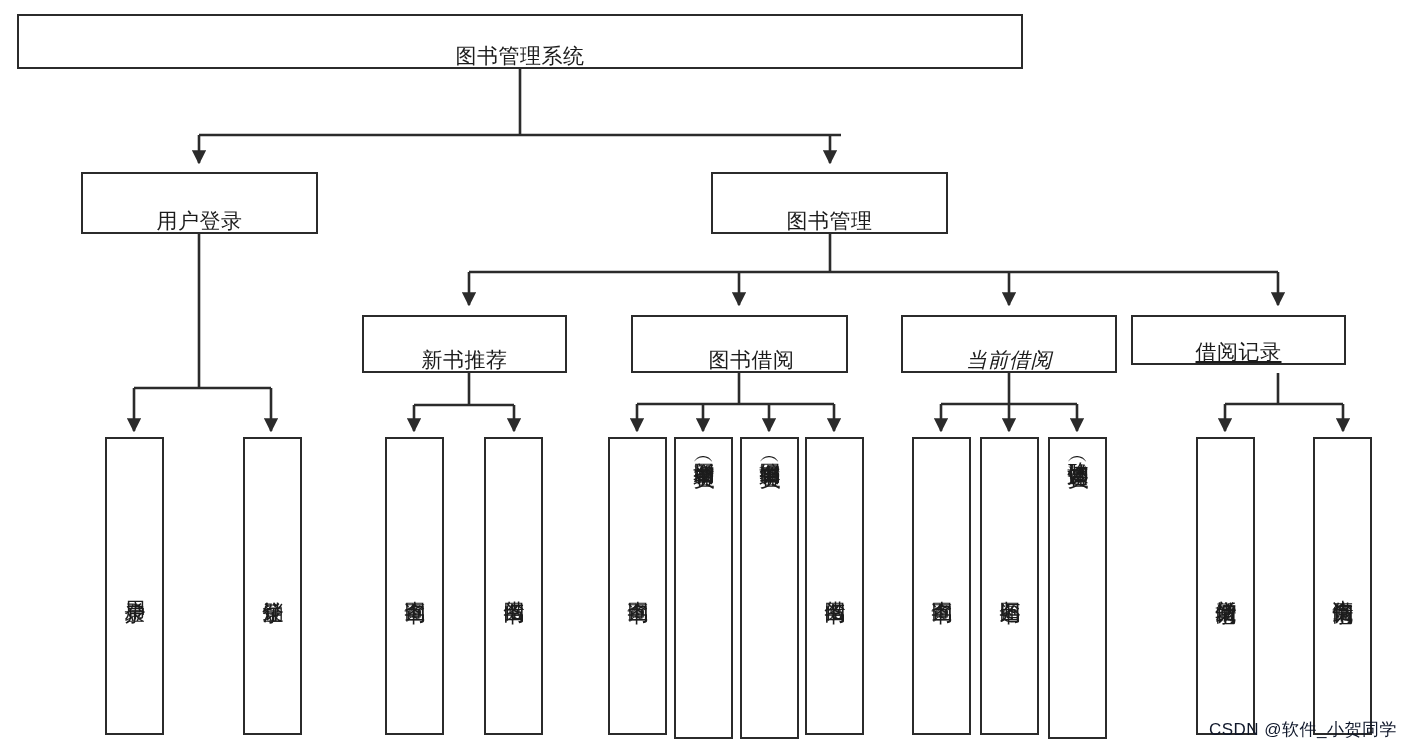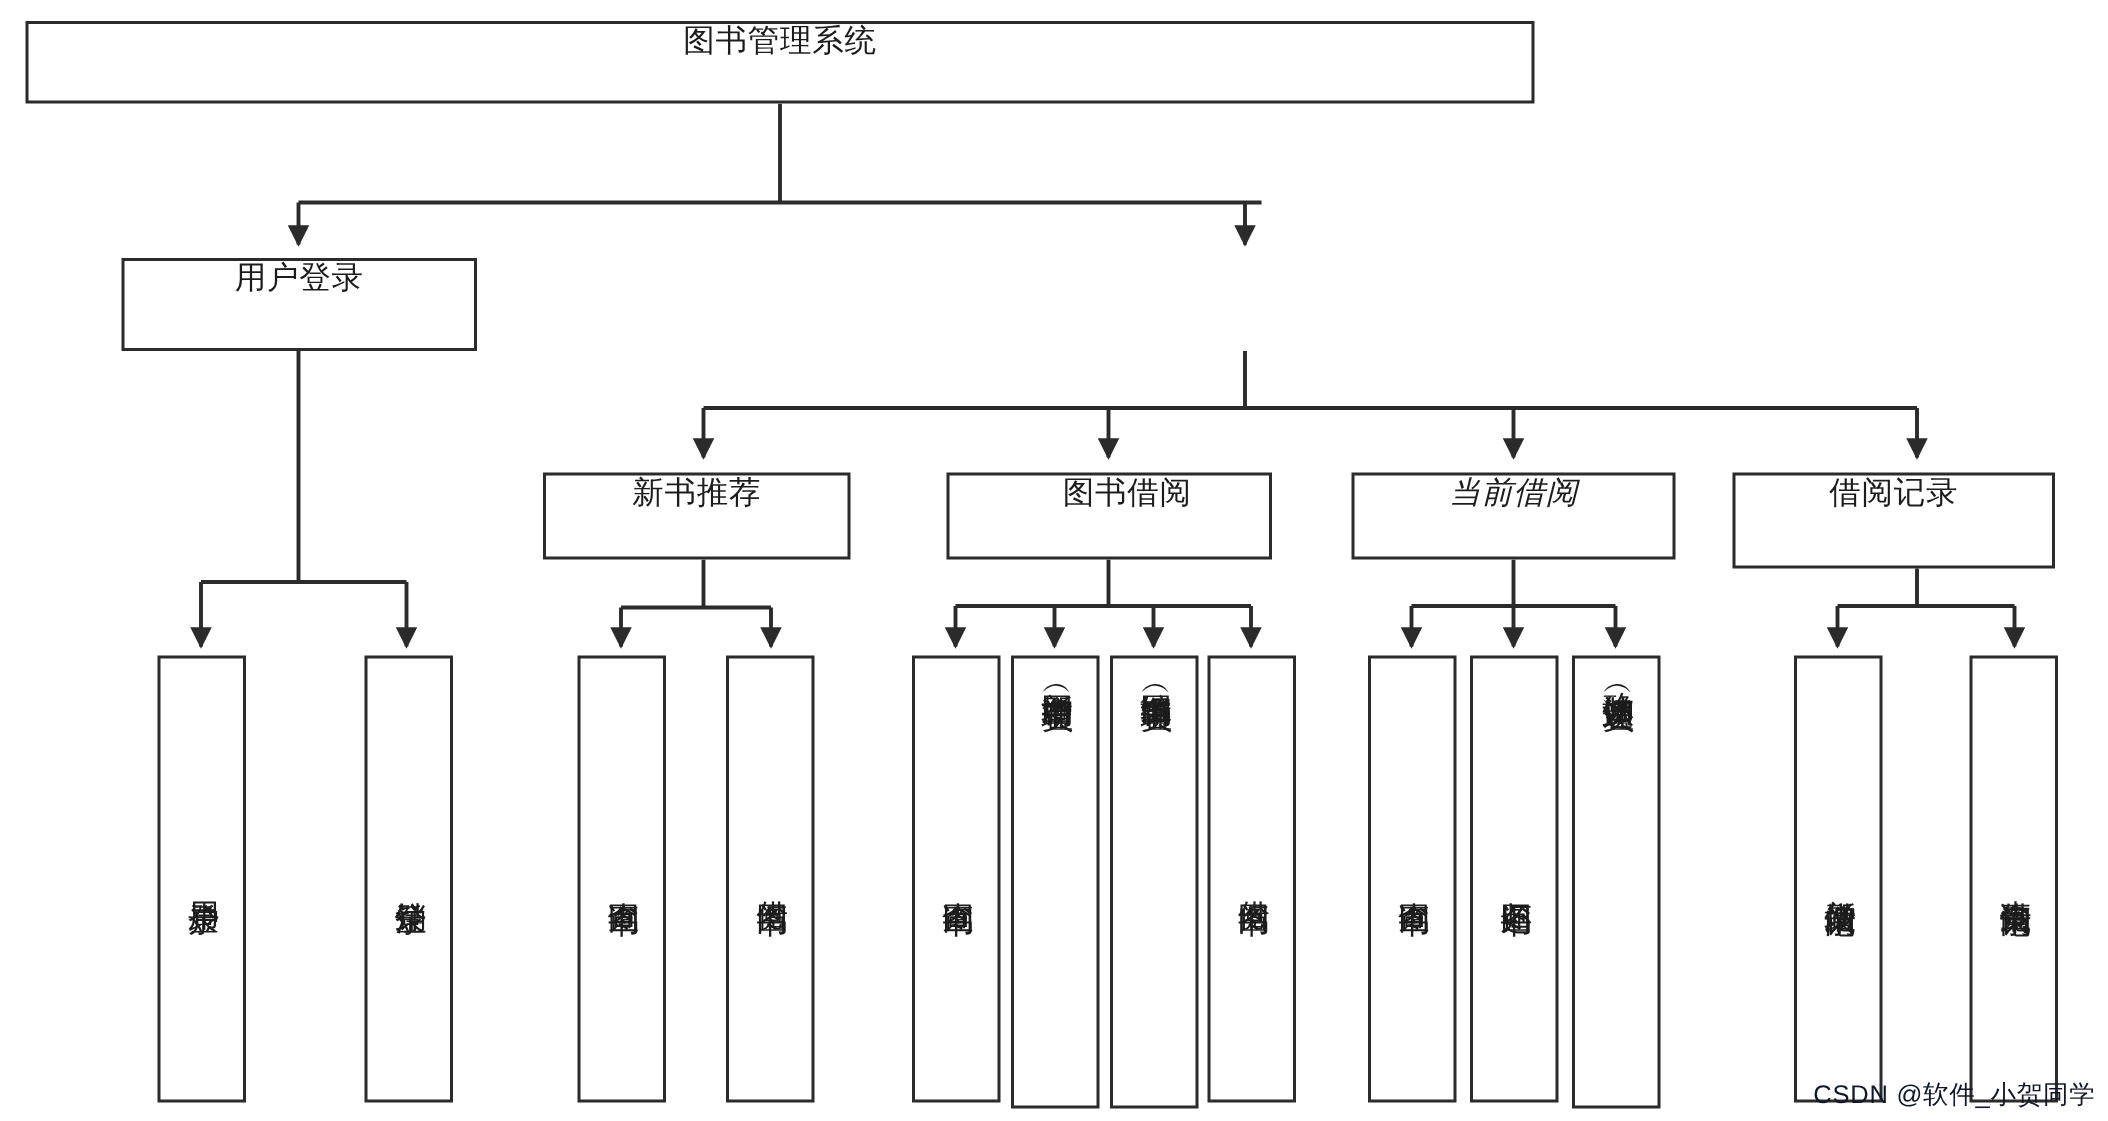--- a/index.html
+++ b/index.html
@@ -25,21 +25,21 @@
     width: 1405px;
     height: 747px;
     pointer-events: none;
   }
   .node {
     position: absolute;
     box-sizing: border-box;
     border: 2px solid #2b2b2b;
     background: #ffffff;
     display: flex;
-    align-items: flex-start;
+    align-items: flex-end;
     justify-content: center;
     color: #1c1c1c;
   }
   .node.horiz .label {
     font-size: 21px;
     line-height: 1.1;
     letter-spacing: 0.5px;
     white-space: nowrap;
   }
   .node.vert {
@@ -126,31 +126,34 @@
     </g>
   </svg>
 
   <div class="node horiz" style="left:17px; top:14px; width:1006px; height:55px;">
     <span class="label">图书管理系统</span>
   </div>
 
   <div class="node horiz" style="left:81px; top:172px; width:237px; height:62px;">
     <span class="label">用户登录</span>
   </div>
+  <div class="node horiz" style="left:711px; top:172px; width:237px; height:62px;">
+    <span class="label">图书管理</span>
+  </div>
 
   <div class="node horiz" style="left:362px; top:315px; width:205px; height:58px;">
     <span class="label">新书推荐</span>
   </div>
   <div class="node horiz" style="left:631px; top:315px; width:217px; height:58px;padding-left:24px;">
     <span class="label">图书借阅</span>
   </div>
   <div class="node horiz" style="left:901px; top:315px; width:216px; height:58px;font-style:italic;">
     <span class="label">当前借阅</span>
   </div>
-  <div class="node horiz" style="left:1155px; top:315px; width:215px; height:64px;">
+  <div class="node horiz" style="left:1131px; top:315px; width:215px; height:50px;text-decoration:underline;">
     <span class="label">借阅记录</span>
   </div>
 
   <div class="node vert centered" style="left:105px; top:437px; width:59px; height:298px;">
     <span class="label">用户登录</span>
   </div>
   <div class="node vert centered" style="left:243px; top:437px; width:59px; height:298px;">
     <span class="label">注销登录</span>
   </div>
 

